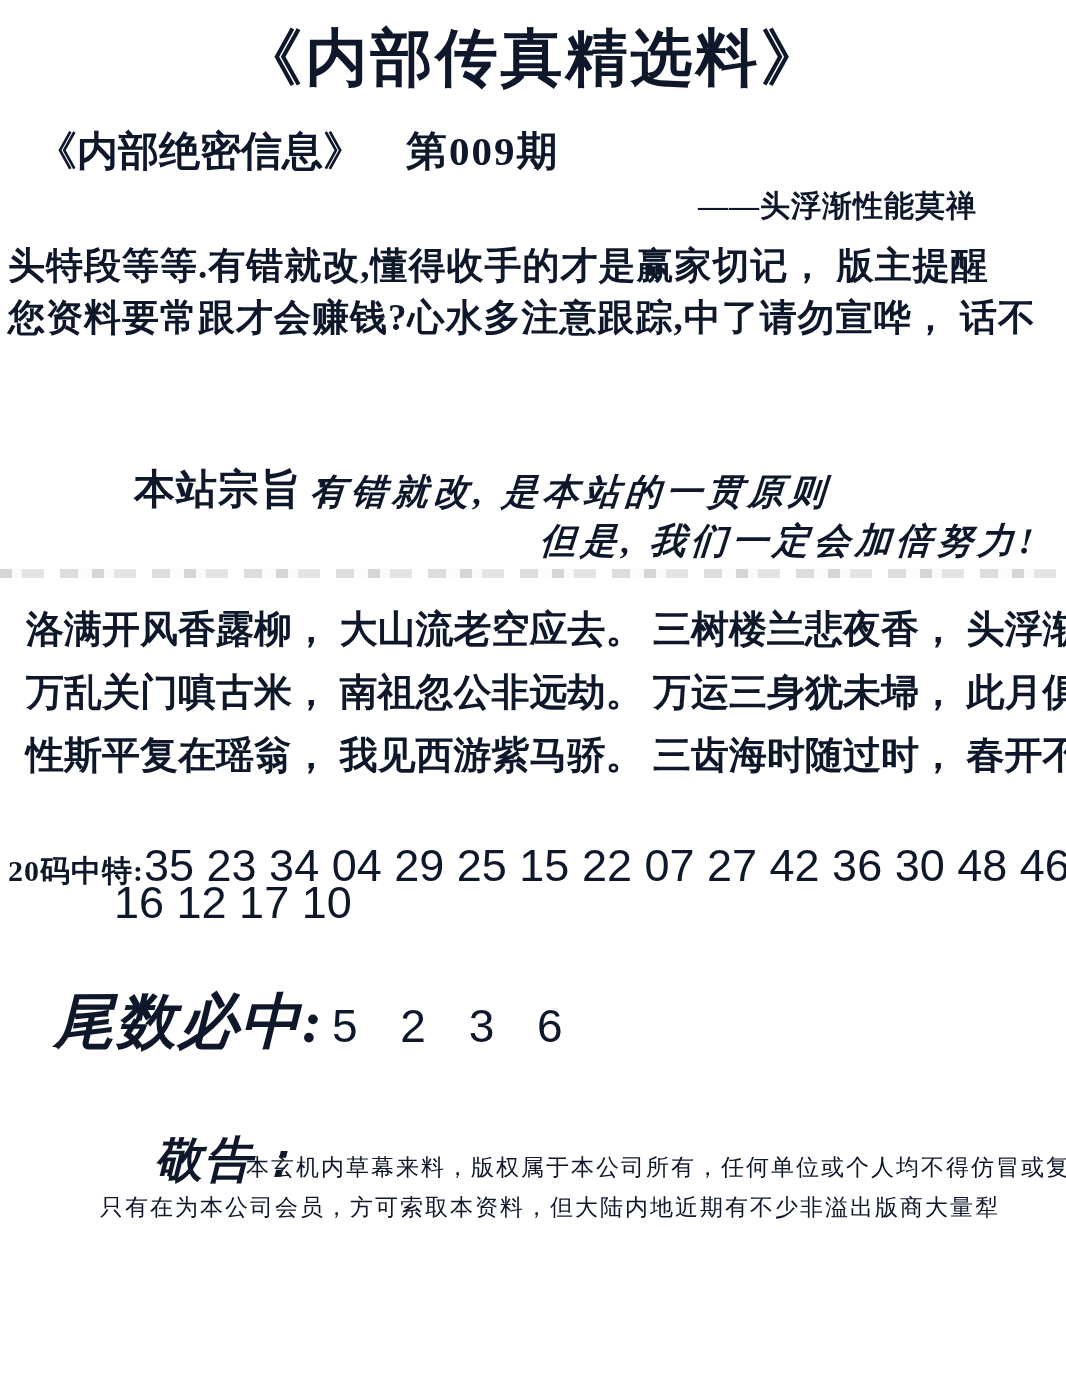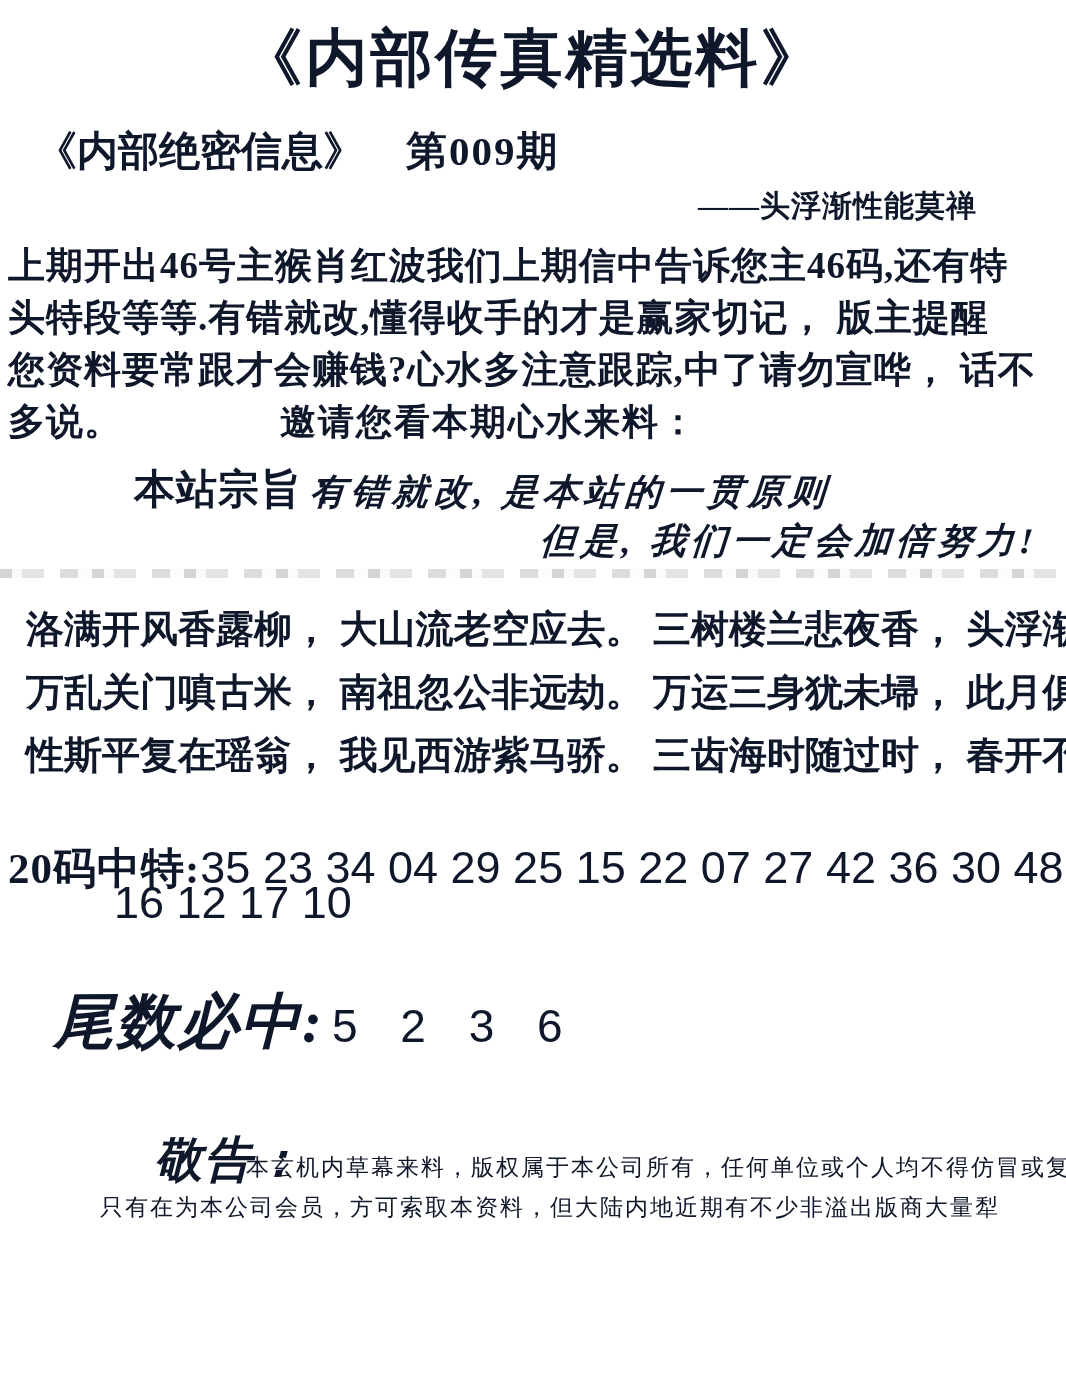--- a/index.html
+++ b/index.html
@@ -68,21 +68,21 @@
   .poems {
     position:absolute; top:598px; left:26px; width:1038px;
     font-size:38px; font-weight:700; line-height:63px;
     white-space:nowrap; letter-spacing:0;
   }
   
   .picks-line1 {
     position:absolute; top:840px; left:8px; white-space:nowrap;
   }
   .picks-line1 .lbl {
-    font-size:43px; font-weight:900; letter-spacing:1px;
+    font-size:30px; font-weight:900; letter-spacing:1px;
   }
   .num {
     font-family:"Liberation Sans","DejaVu Sans",sans-serif;
     font-size:45px; font-weight:400; letter-spacing:0;
   }
   .picks-line2 {
     position:absolute; top:877px; left:114px; white-space:nowrap;
   }
   .tails {
     position:absolute; top:982px; left:54px; white-space:nowrap;
@@ -112,25 +112,22 @@
 
   <div class="title">《内部传真精选料》</div>
 
   <div class="subtitle-row">
     <span>《内部绝密信息》</span><span class="issue">第009期</span>
   </div>
 
   <div class="tagline">――头浮渐性能莫禅</div>
 
   <div class="intro">
-    <div>上期开出46号主猴肖红波我们上期信中告诉您主46码,还有特</div>
     <div>头特段等等.有错就改,懂得收手的才是赢家切记， 版主提醒</div>
     <div>您资料要常跟才会赚钱?心水多注意跟踪,中了请勿宣哗， 话不</div>
-    <div><span>多说。</span><span class="invite">邀请您看本期心水来料：</span>
-    </div>
   </div>
 
   <div class="motto-label">本站宗旨：</div>
   <div class="script l1">有错就改, 是本站的一贯原则</div>
   <div class="script l2">但是, 我们一定会加倍努力!</div>
 
   <div class="noise-band"></div>
 
   <div class="poems">
     <div>洛满开风香露柳， 大山流老空应去。 三树楼兰悲夜香， 头浮渐性能莫禅。</div>

